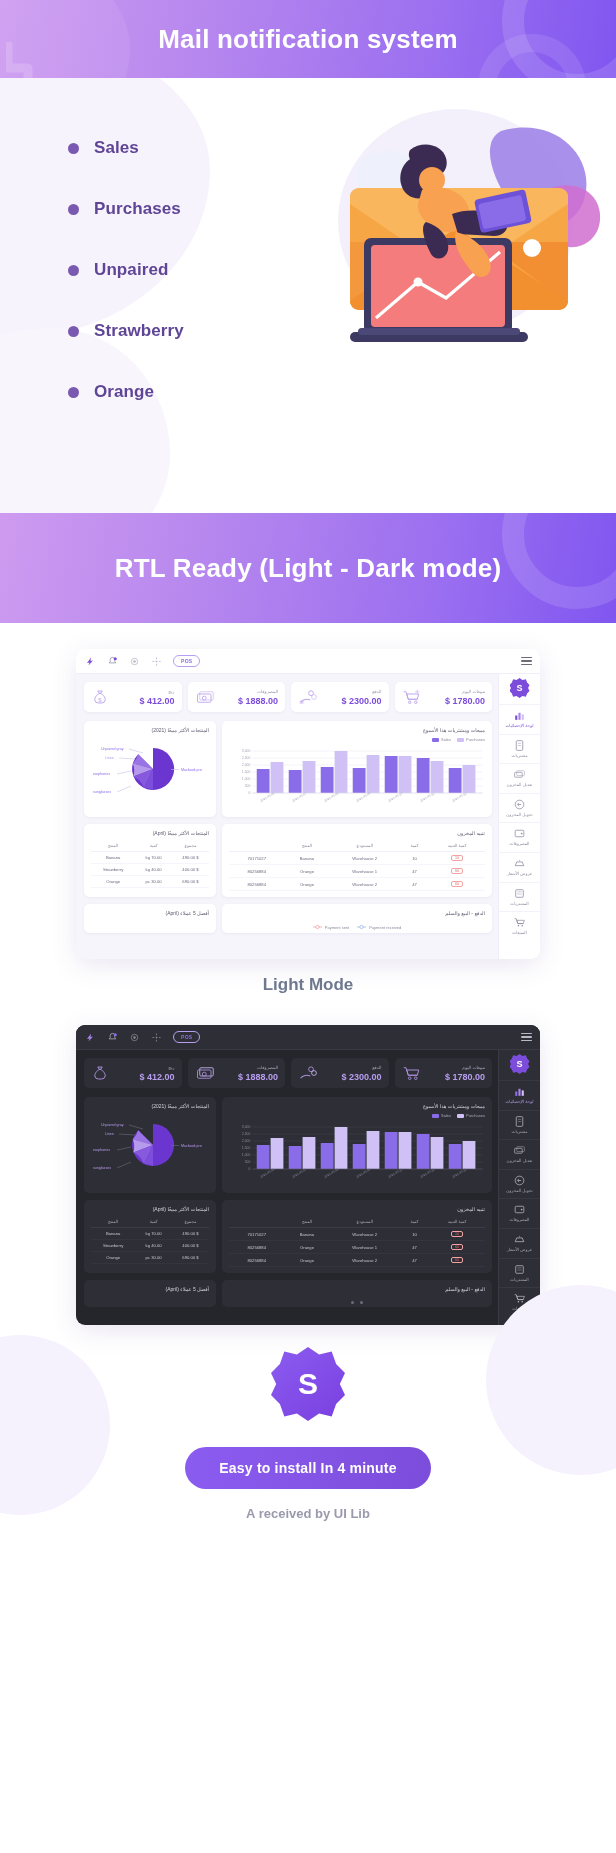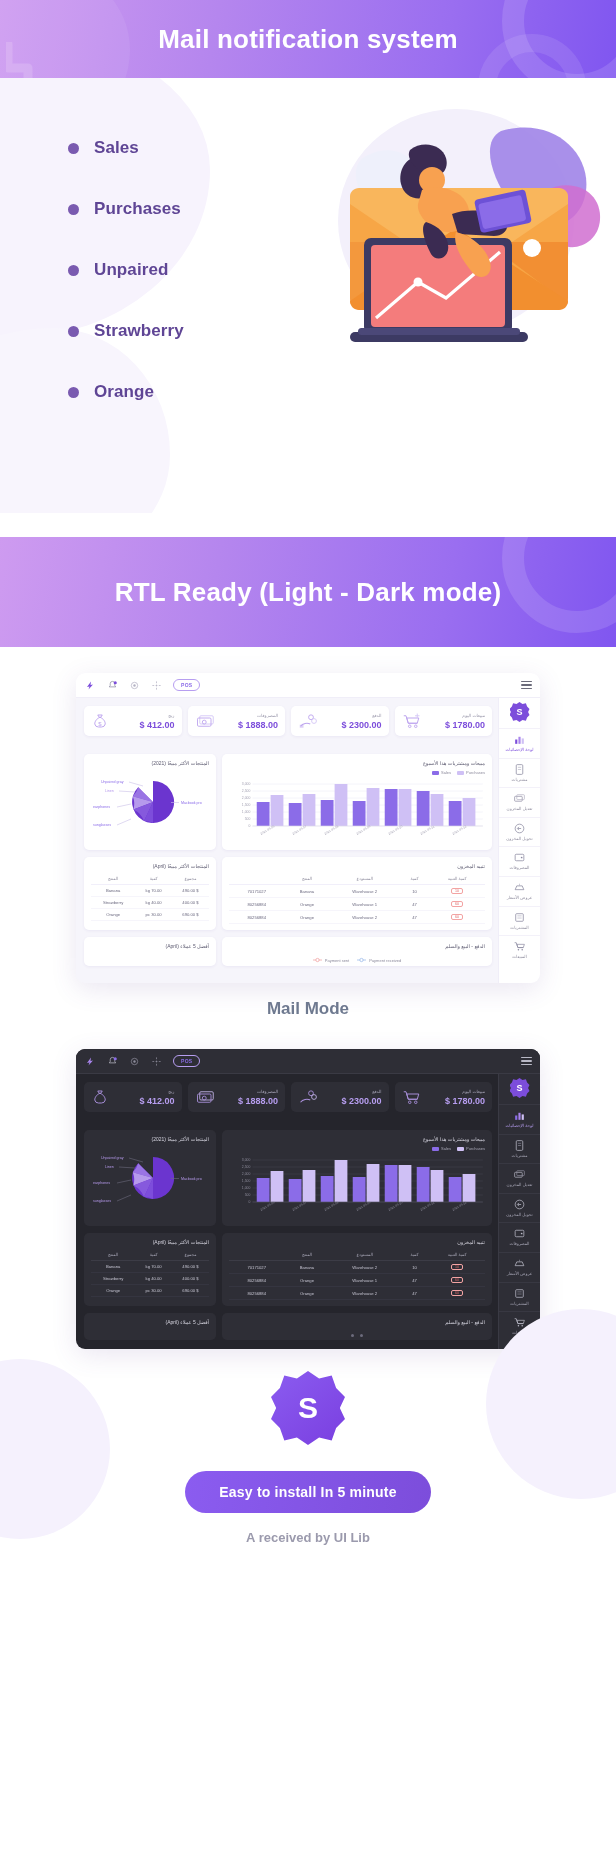--- a/index.html
+++ b/index.html
@@ -19,21 +19,21 @@
   .banner {
     position: relative;
     width: 616px;
     background: linear-gradient(100deg, #ce9bf0 0%, #b586ee 35%, #9a6ef0 72%, #8056f0 100%);
     overflow: hidden;
     display: flex;
     align-items: center;
     justify-content: center;
   }
   .banner-1 { height: 78px; }
-  .banner-2 { height: 110px; margin-top: 24px; }
+  .banner-2 { height: 110px; }
   .banner-title {
     color: #fff;
     font-size: 26px;
     font-weight: bold;
     letter-spacing: .2px;
     z-index: 3;
     text-align: center;
   }
   .banner-ring {
     position: absolute;
@@ -140,21 +140,21 @@
   .rail-label {
     font-size: 4.2px; line-height: 1.1; display: block;
     direction: rtl;
   }
   .mock-light .rail-label { color: #8c8a9c; }
   .mock-dark .rail-label  { color: #a9a8b8; }
   .mock-light .rail-item.active .rail-label { color: #7c4ddb; }
   .mock-dark .rail-item.active .rail-label  { color: #b79ef0; }
 
   
-  .kpi-row { display: flex; gap: 6px; margin-bottom: 18px; }
+  .kpi-row { display: flex; gap: 6px; margin-bottom: 9px; }
   .kpi {
     flex: 1; border-radius: 5px; padding: 6px 7px;
     display: flex; align-items: center; justify-content: space-between;
     direction: rtl; min-width: 0;
   }
   .mock-light .kpi { background: #ffffff; box-shadow: 0 1px 3px rgba(90,60,150,.07); }
   .mock-dark .kpi  { background: #2e2e36; }
   .kpi-text { text-align: right; direction: rtl; }
   .kpi-label { font-size: 4.4px; margin-bottom: 2px; }
   .mock-light .kpi-label { color: #9a98ab; }
@@ -634,21 +634,21 @@
                 <path d="M7 8h14l-2 6H9z" fill="none" stroke="#8b89a0" stroke-width="1.3"></path>
                 <circle cx="10" cy="18" r="1.4" fill="#8b89a0"></circle>
                 <circle cx="17" cy="18" r="1.4" fill="#8b89a0"></circle>
               </svg>
             <span class="rail-label">المبيعات</span>
           </div>
         </div>
       </div>
     </div>
 
-    <div class="mode-caption cap-light">Mail Mode</div>
+    <div class="mode-caption cap-light">Light Mode</div>
   </div>
 
   <div class="mock-wrap" style="padding-top:30px;">
     <div class="mock mock-dark">
 
       <div class="mock-topbar">
         <div class="tb-icons">
           <svg width="12" height="12" viewBox="0 0 24 24">
               <path d="M6 16 L14 5 L13 12 L18 11 L9 21 L11 15 Z" fill="#a884ec"></path>
             </svg>
@@ -955,17 +955,17 @@
         </div>
       </div>
     </div>
 
   </div>
 
   <div class="footer">
     <div class="footer-blob-l"></div>
     <div class="footer-blob-r"></div>
     <div class="brand-badge">S</div>
-    <button class="cta">Easy to install In 5 minute</button>
+    <button class="cta">Easy to install In 4 minute</button>
     <div class="byline">A received by UI Lib</div>
   </div>
 
 </div>
 
 </body></html>

